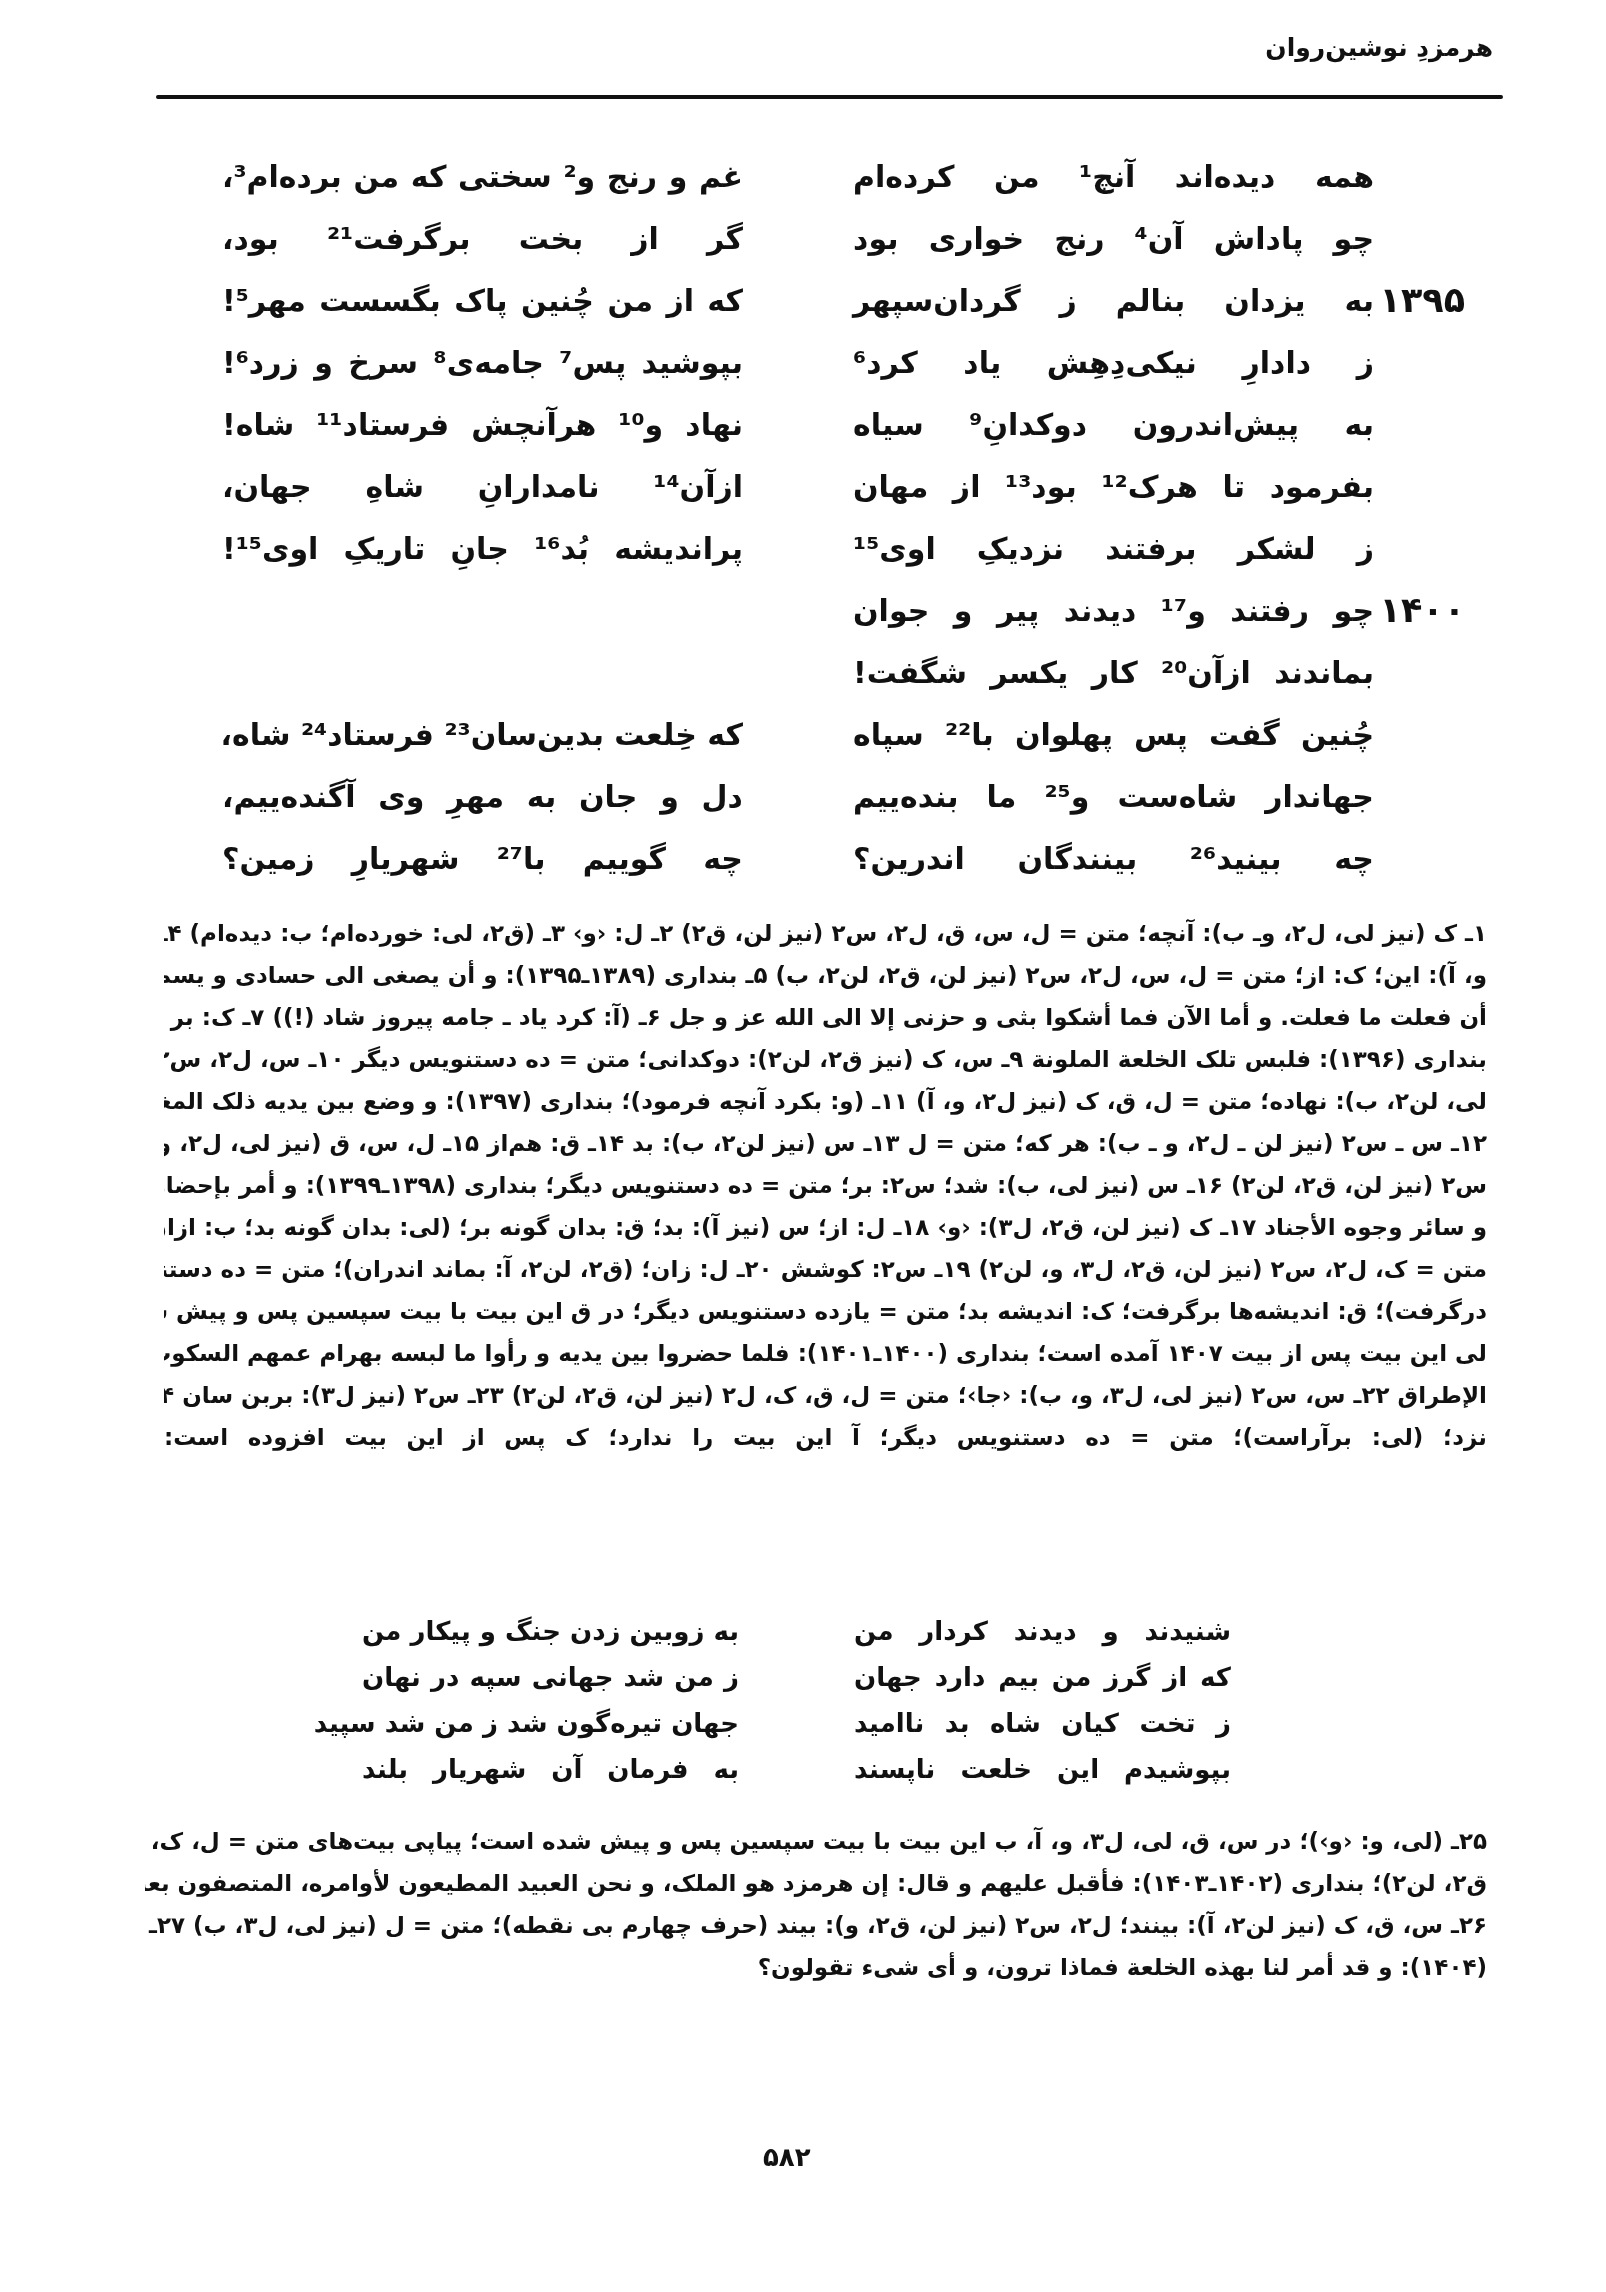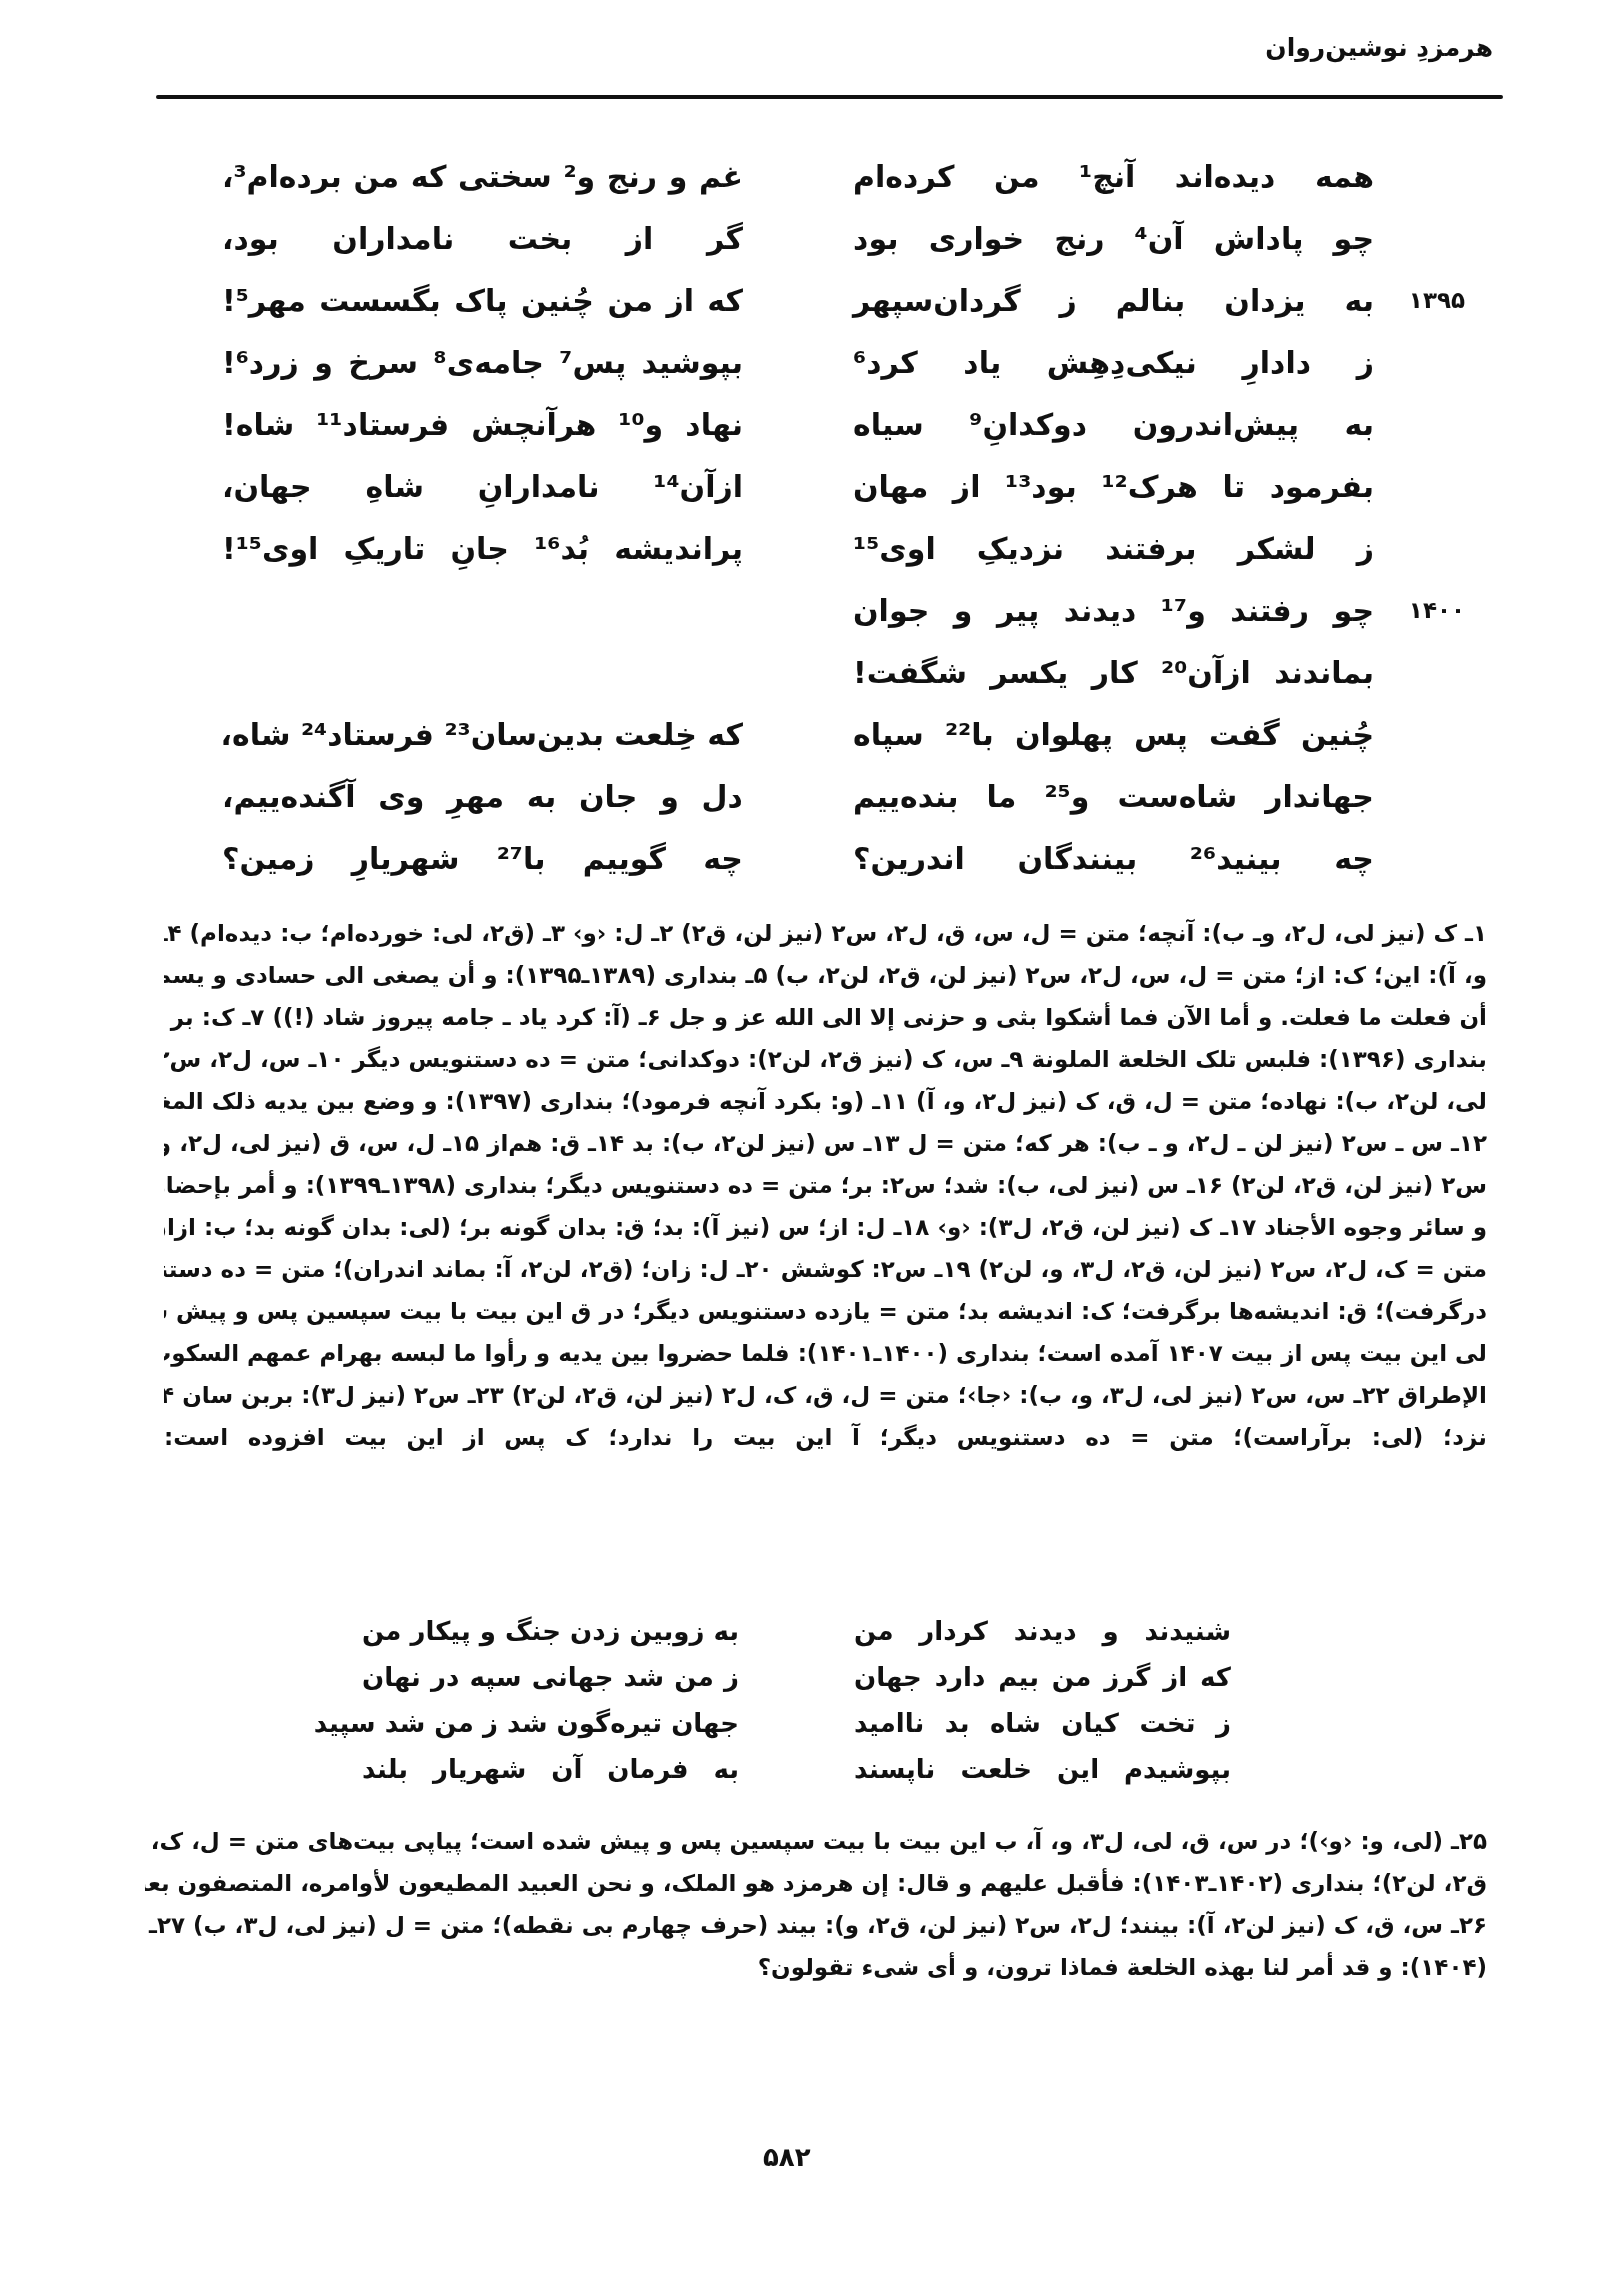--- a/index.html
+++ b/index.html
@@ -24,21 +24,21 @@
     display: flex; flex-direction: row; justify-content: space-between;
     height: 62px; align-items: center; position: relative;
   }
   .hemistich {
     font-size: 30px; font-weight: bold; width: 521px; text-align: justify;
     text-align-last: justify; white-space: nowrap;
   }
   .hemistich.right { margin-right: 16px; }
   .hemistich.left { margin-left: 0; }
   .verse-num {
-    position: absolute; right: -75px; font-size: 23px; font-weight: bold;
+    position: absolute; right: -75px; font-size: 35px; font-weight: bold;
   }
   .footnotes {
     position: absolute; top: 912px; left: 164px; width: 1323px;
     direction: rtl; font-size: 23px; font-weight: bold; line-height: 42px;
     text-align: justify;
   }
   .fn-line { white-space: nowrap; overflow: hidden; text-align: justify; text-align-last: justify; }
   .inset-verses {
     position: absolute; top: 1608px; left: 362px; width: 869px; direction: rtl;
   }
@@ -67,21 +67,21 @@
 
   <div class="verse-block" id="verse-block">
       <div class="verse-row">
         <span class="verse-num"></span>
         <div class="hemistich right">همه دیده‌اند آنچ¹ من کرده‌ام</div>
         <div class="hemistich left">غم و رنج و² سختی که من برده‌ام³،</div>
       </div>
       <div class="verse-row">
         <span class="verse-num"></span>
         <div class="hemistich right">چو پاداش آن⁴ رنج خواری بود</div>
-        <div class="hemistich left">گر از بخت نامداران بود،</div>
+        <div class="hemistich left">گر از بخت برگرفت²¹ بود،</div>
       </div>
       <div class="verse-row">
         <span class="verse-num">۱۳۹۵</span>
         <div class="hemistich right">به یزدان بنالم ز گردان‌سپهر</div>
         <div class="hemistich left">که از من چُنین پاک بگسست مهر⁵!</div>
       </div>
       <div class="verse-row">
         <span class="verse-num"></span>
         <div class="hemistich right">ز دادارِ نیکی‌دِهِش یاد کرد⁶</div>
         <div class="hemistich left">بپوشید پس⁷ جامه‌ی⁸ سرخ و زرد⁶!</div>

